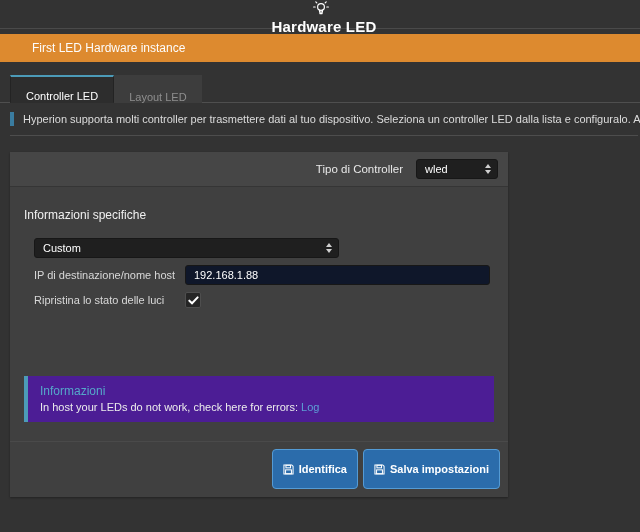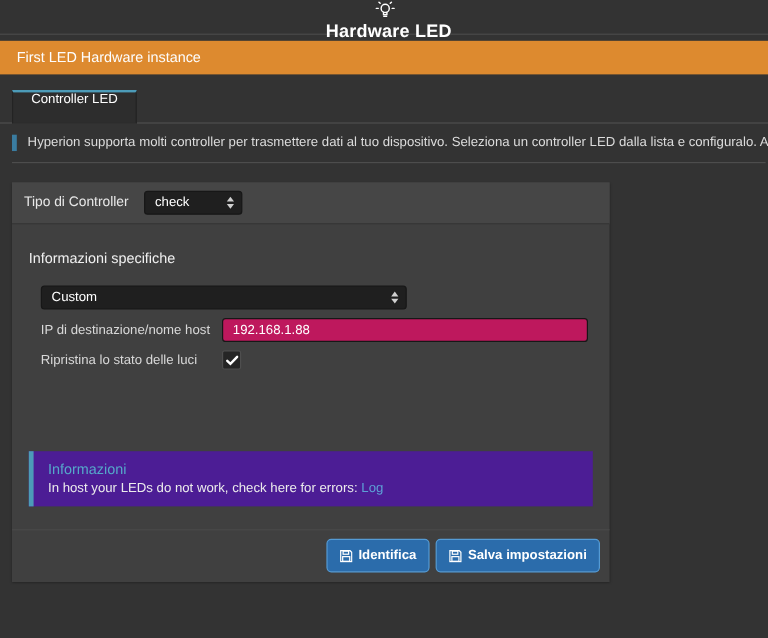--- a/index.html
+++ b/index.html
@@ -22,36 +22,36 @@
   }
   .app-header .bulb { width:18px; height:18px; margin-right:6px; flex:0 0 auto; }
   .app-title { font-size:15px; font-weight:bold; color:#ffffff; letter-spacing:.2px; }
 
   
   .instance-banner {
     margin-top:5px;
     height:28px;
     background:#dd8a2f;
     display:flex; align-items:center;
-    padding-left:14px;
+    padding-left:32px;
     color:#fdfdfd; font-size:12px;
   }
 
   
   .tabs {
     margin-top:13px;
     padding-left:10px;
     display:flex;
     border-bottom:1px solid #4f4f4f;
     height:28px;
   }
   .tab {
     height:28px;
     padding:0 15px;
-    display:flex; align-items:flex-start;
+    display:flex; align-items:flex-end;
     font-size:11px;
     cursor:pointer;
     margin-bottom:-1px;
   }
   .tab.active {
     background:#2d2d2d;
     color:#ffffff;
     border-top:2px solid #4c9bb8;
     border-left:1px solid #232323;
     border-right:1px solid #232323;
@@ -84,20 +84,21 @@
     margin:16px 0 0 10px;
     width:498px;
     background:#404040;
     box-shadow:0 1px 2px rgba(0,0,0,.35);
   }
   .panel-heading {
     background:#464646;
     padding:7px 10px;
     display:flex; align-items:center;
     border-bottom:1px solid #353535;
+    justify-content:flex-end;
   }
   .panel-heading .lbl { font-size:11.5px; color:#e8e8e8; }
   .panel-body { padding:0 10px 0 10px; }
 
   .section-title { font-size:12px; color:#f0f0f0; margin:21px 0 16px 4px; }
 
   .form-row {
     display:flex; align-items:center;
     margin:0 0 7px 14px;
   }
@@ -117,21 +118,21 @@
   }
   .sel .val { flex:1 1 auto; overflow:hidden; }
   .sel.small { width:82px; margin-left:13px; }
   .sel.wide { width:305px; }
   .carets { display:flex; flex-direction:column; align-items:center; gap:2px; flex:0 0 auto; }
   .caret-up { width:0; height:0; border-left:3px solid transparent; border-right:3px solid transparent; border-bottom:4px solid #d0d0d0; }
   .caret-down { width:0; height:0; border-left:3px solid transparent; border-right:3px solid transparent; border-top:4px solid #d0d0d0; }
 
   .txt-input {
     width:305px; height:20px;
-    background:#be185d;
+    background:#0f172a;
     border:1px solid #171717;
     border-radius:3px;
     color:#ffffff; font-size:11px;
     padding:0 8px;
     font-family:"Liberation Sans","DejaVu Sans",sans-serif;
     outline:none;
   }
 
   .checkbox {
     width:16px; height:16px;
@@ -162,21 +163,21 @@
     padding:7px 8px 8px 8px;
     display:flex; justify-content:flex-end; gap:5px;
   }
   .btn {
     background:#2b6cab;
     border:1px solid #549bd5;
     border-radius:4px;
     color:#ffffff;
     font-size:11px; font-weight:600;
     font-family:"Liberation Sans","DejaVu Sans",sans-serif;
-    height:28px;
+    height:40px;
     padding:0 10px;
     display:flex; align-items:center; gap:5px;
     cursor:pointer;
   }
   .btn svg { flex:0 0 auto; }
 </style>
 </head>
 <body>
 
 <div class="app-header">
@@ -197,35 +198,38 @@
 </div>
 
 <div class="instance-banner">
   <span>First LED Hardware instance</span>
 </div>
 
 <div class="tabs">
   <div class="tab active">
     <span>Controller LED</span>
   </div>
+  <div class="tab inactive">
+    <span>Layout LED</span>
+  </div>
 </div>
 
 <div class="intro">
   <span class="bar"></span>
   <span class="txt">Hyperion supporta molti controller per trasmettere dati al tuo dispositivo. Seleziona un controller LED dalla lista e configuralo. Abbiamo scelto le</span>
 </div>
 
 <hr class="rule">
 
 <div class="panel">
 
   <div class="panel-heading">
     <span class="lbl">Tipo di Controller</span>
     <div class="sel small">
-      <span class="val">check</span>
+      <span class="val">wled</span>
       <span class="carets">
         <span class="caret-up"></span>
           <span class="caret-down"></span>
       </span>
     </div>
   </div>
 
   <div class="panel-body">
 
     <div class="section-title">Informazioni specifiche</div>

